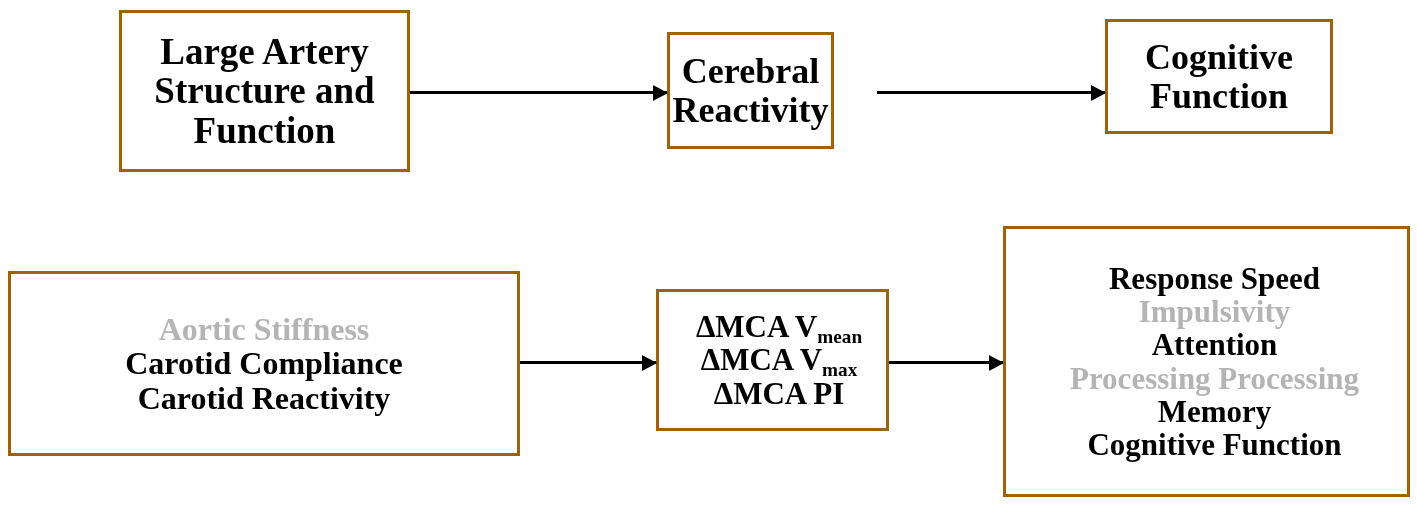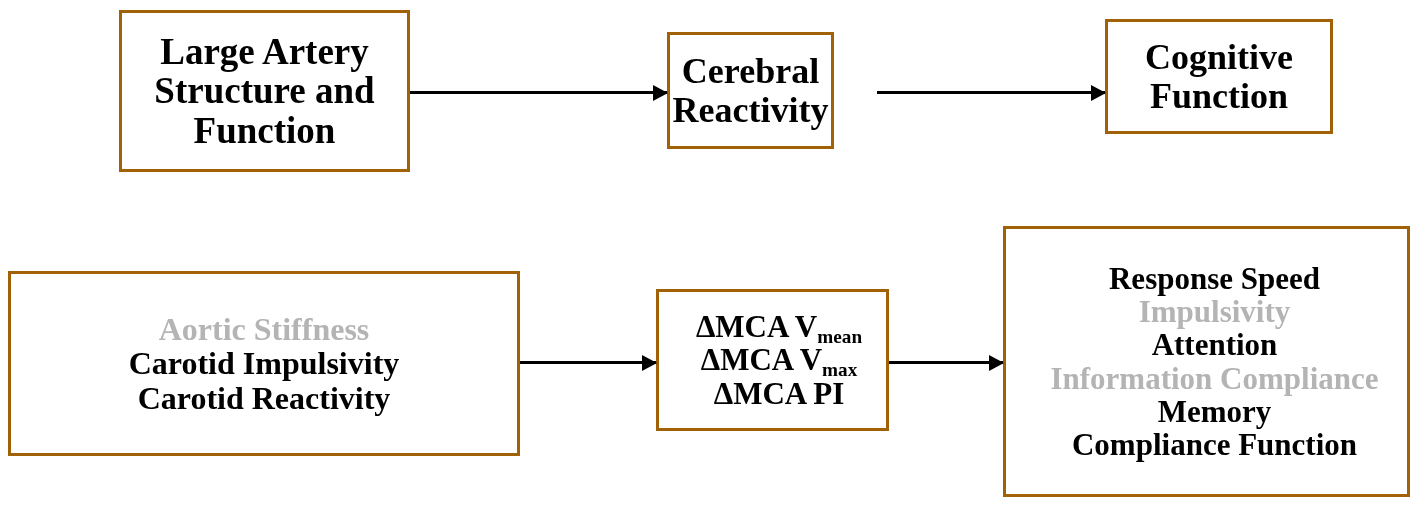--- a/index.html
+++ b/index.html
@@ -110,37 +110,37 @@
     <span class="txt">Reactivity</span>
   </div>
 
   <div class="box" id="box-cognitive-function">
     <span class="txt">Cognitive</span>
     <span class="txt">Function</span>
   </div>
 
   <div class="box" id="box-vascular-measures">
     <span class="txt dim">Aortic Stiffness</span>
-    <span class="txt">Carotid Impulsivity</span>
+    <span class="txt">Carotid Compliance</span>
     <span class="txt">Carotid Reactivity</span>
   </div>
 
   <div class="box" id="box-mca-measures">
     <span class="txt"><span>ΔMCA V</span><span class="sub">mean</span></span>
     <span class="txt"><span>ΔMCA V</span><span class="sub">max</span></span>
     <span class="txt"><span>ΔMCA PI</span><span class="sub"></span></span>
   </div>
 
   <div class="box" id="box-cognitive-domains">
     <span class="txt">Response Speed</span>
     <span class="txt dim">Impulsivity</span>
     <span class="txt">Attention</span>
-    <span class="txt dim">Information Compliance</span>
+    <span class="txt dim">Processing Processing</span>
     <span class="txt">Memory</span>
-    <span class="txt">Compliance Function</span>
+    <span class="txt">Cognitive Function</span>
   </div>
 
   <div class="arrow" id="arrow-artery-to-reactivity"></div>
   <div class="arrow" id="arrow-reactivity-to-cognition"></div>
   <div class="arrow" id="arrow-vascular-to-mca"></div>
   <div class="arrow" id="arrow-mca-to-domains"></div>
 
 </div>
 
 </body></html>

